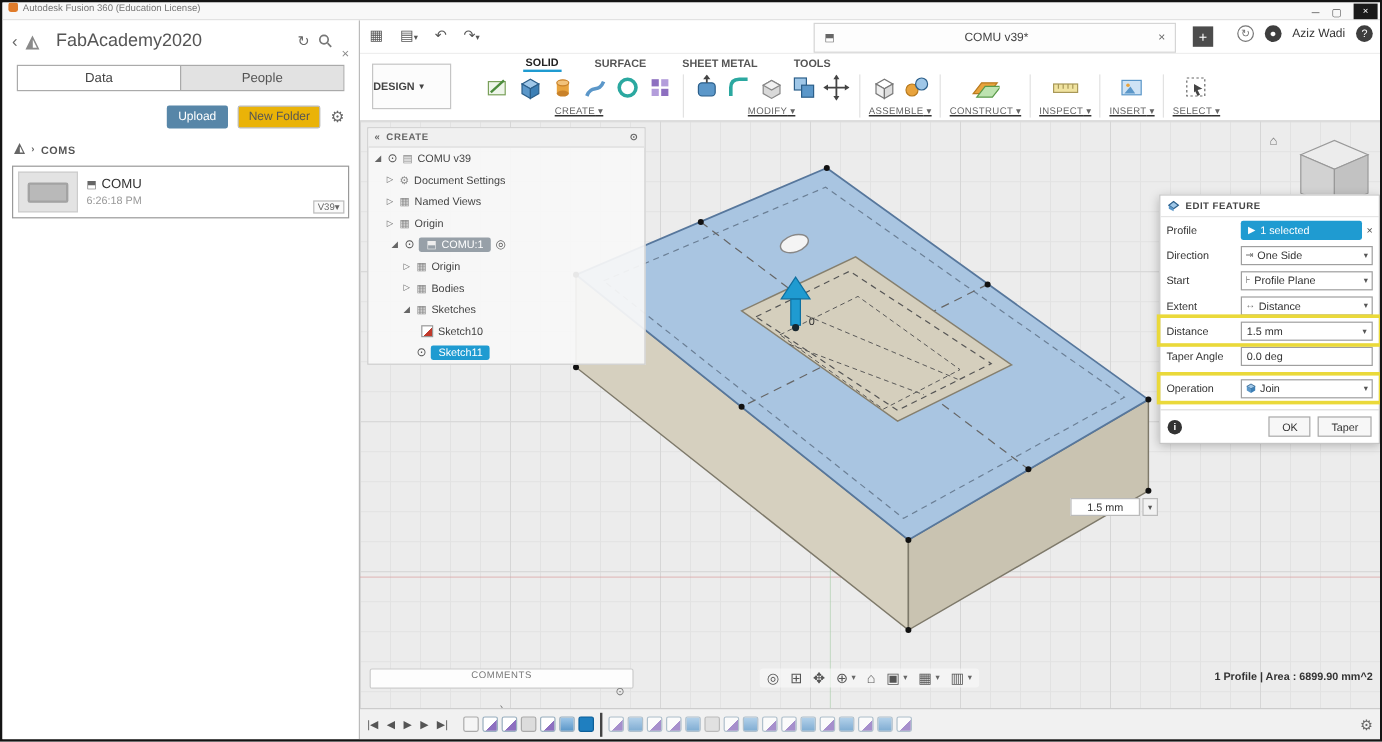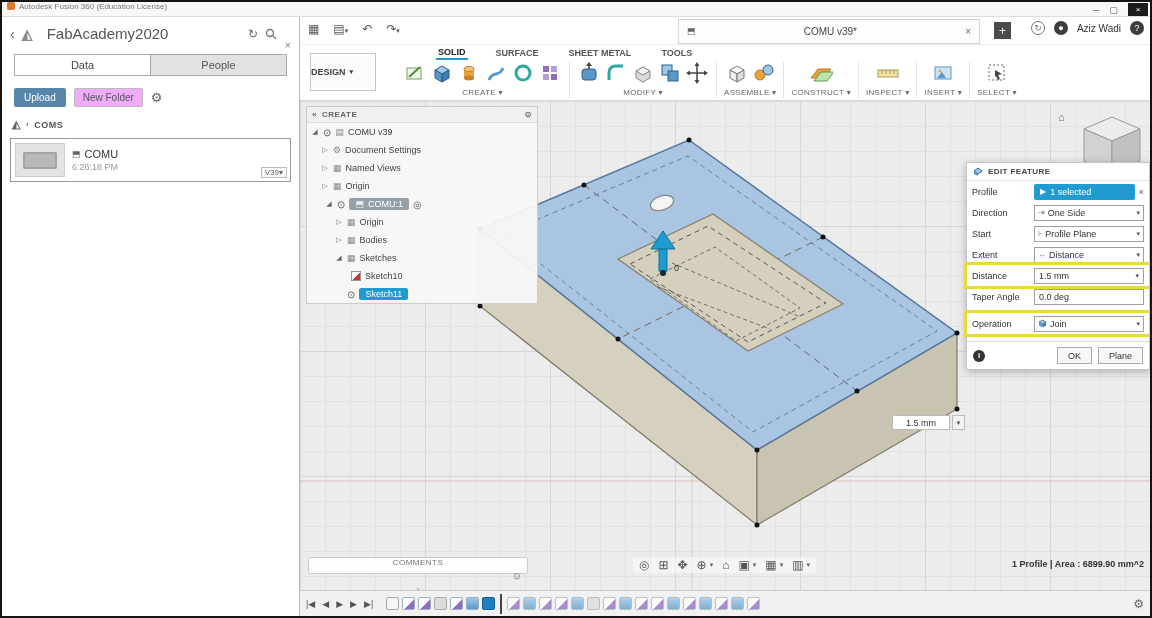--- a/index.html
+++ b/index.html
@@ -14,23 +14,23 @@
   .win-close{background:#1a1a1a;color:#fff;width:20px;height:13px;display:flex;align-items:center;justify-content:center;font-size:8px;}
   
   #datapanel{left:0;top:15px;width:298px;height:599px;background:#fff;border-right:1px solid #bbb;}
   .dp-header{display:flex;align-items:center;gap:7px;padding:8px 8px 4px 8px;color:#666;}
   .dp-title{font-size:15px;color:#555;flex:1;}
   .dp-logo{width:18px;height:16px;color:#8a8a8a;font-size:14px;font-weight:bold;}
   .dp-tabs{display:flex;margin:8px 12px 0 12px;border:1px solid #aaa;}
   .dp-tab{flex:1;text-align:center;font-size:11px;padding:4px 0;color:#444;cursor:default;}
   .dp-tab.active{background:#fff;}
   .dp-tab.inactive{background:#e2e2e2;border-left:1px solid #aaa;color:#555;}
-  .dp-actions{display:flex;align-items:center;gap:8px;margin:12px 12px 0 12px;}
+  .dp-actions{display:flex;align-items:center;gap:8px;margin:12px 12px 0 12px;justify-content:flex-end;}
   .btn-upload{background:#5786a8;color:#fff;border:none;font-size:10px;padding:4px 10px;border-radius:2px;}
-  .btn-newfolder{background:#f0abfc;color:#555;border:1px solid #bbb;font-size:10px;padding:3px 8px;border-radius:2px;}
+  .btn-newfolder{background:#eab308;color:#555;border:1px solid #bbb;font-size:10px;padding:3px 8px;border-radius:2px;}
   .dp-breadcrumb{display:flex;align-items:center;gap:5px;margin:12px 0 0 10px;font-size:9px;font-weight:bold;color:#555;letter-spacing:.5px;}
   .dp-card{margin:8px 8px 0 8px;border:1px solid #999;background:#fff;height:44px;display:flex;align-items:center;gap:7px;padding:4px;position:relative;}
   .dp-thumb{width:50px;height:34px;background:#e3e3e3;border:1px solid #ccc;position:relative;}
   .dp-thumb:before{content:"";position:absolute;left:7px;top:8px;width:34px;height:17px;background:#b9b9b9;border-radius:2px;box-shadow:inset 0 0 0 2px #a3a3a3;}
   .dp-card-name{font-size:11px;color:#333;display:flex;gap:4px;align-items:center;}
   .dp-card-time{font-size:9px;color:#999;margin-top:2px;}
   .dp-ver{position:absolute;right:3px;bottom:3px;font-size:8px;color:#666;border:1px solid #bbb;padding:0 3px;background:#fafafa;}
   
   #main{left:298px;top:15px;width:850px;height:599px;background:#fff;}
   
@@ -42,21 +42,21 @@
   .q-right{position:absolute;right:6px;top:4px;display:flex;align-items:center;gap:9px;font-size:10px;color:#333;}
   .circ{width:14px;height:14px;border-radius:50%;display:flex;align-items:center;justify-content:center;font-size:9px;}
   .circ.o{border:1.5px solid #777;color:#777;}
   .circ.f{background:#3e3e3e;color:#fff;}
   
   #ribbon{left:0;top:28px;width:850px;height:56px;border-bottom:1px solid #ddd;background:#fff;}
   .ws-btn{position:absolute;left:10px;top:8px;width:66px;height:38px;border:1px solid #c5c5c5;background:#fcfcfc;font-size:9px;font-weight:bold;color:#444;display:flex;align-items:center;justify-content:flex-start;gap:4px;}
   .rtabs{position:absolute;left:100px;top:0;display:flex;gap:26px;font-size:9px;font-weight:bold;color:#555;height:15px;align-items:center;}
   .rtab{padding:1px 2px;}
   .rtab.active{border-bottom:2px solid #1f9bd1;color:#222;margin-left:36px;}
-  .rgroups{position:absolute;left:96px;top:15px;display:flex;align-items:flex-start;height:41px;}
+  .rgroups{position:absolute;left:96px;top:15px;display:flex;align-items:flex-start;height:41px;text-decoration:underline;}
   .rgroup{display:flex;flex-direction:column;align-items:center;padding:0 7px;}
   .rgroup .icons{display:flex;gap:3px;height:26px;align-items:center;}
   .rgroup .glabel{font-size:8px;color:#666;margin-top:2px;letter-spacing:.3px;}
   .rsep{width:1px;height:36px;background:#e2e2e2;margin-top:2px;}
   .ricon{width:24px;height:24px;display:flex;align-items:center;justify-content:center;}
   
   #viewport{left:0;top:84px;width:850px;height:489px;
     background-color:#ececec;
     background-image:
       linear-gradient(#d6d6d6 1px,transparent 1px),
@@ -542,21 +542,21 @@
               <polygon points="1,3 4.5,5 4.5,8.5 1,6.5" fill="#5b97c9"></polygon>
               <polygon points="4.5,5 8,3 8,6.5 4.5,8.5" fill="#3d7fb5"></polygon>
             </svg>
           <span>Join</span>
           <span class="caret">▾</span>
         </span>
       </div>
       <div class="dlg-footer">
         <span class="info-i">i</span>
         <button class="btn">OK</button>
-        <button class="btn">Plane</button>
+        <button class="btn">Taper</button>
       </div>
     </div>
 
     <div id="dist-float" class="abs">
       <span class="box">1.5 mm</span>
       <span class="drop">▾</span>
     </div>
 
     <div id="comments" class="abs">
       <span>COMMENTS</span>

